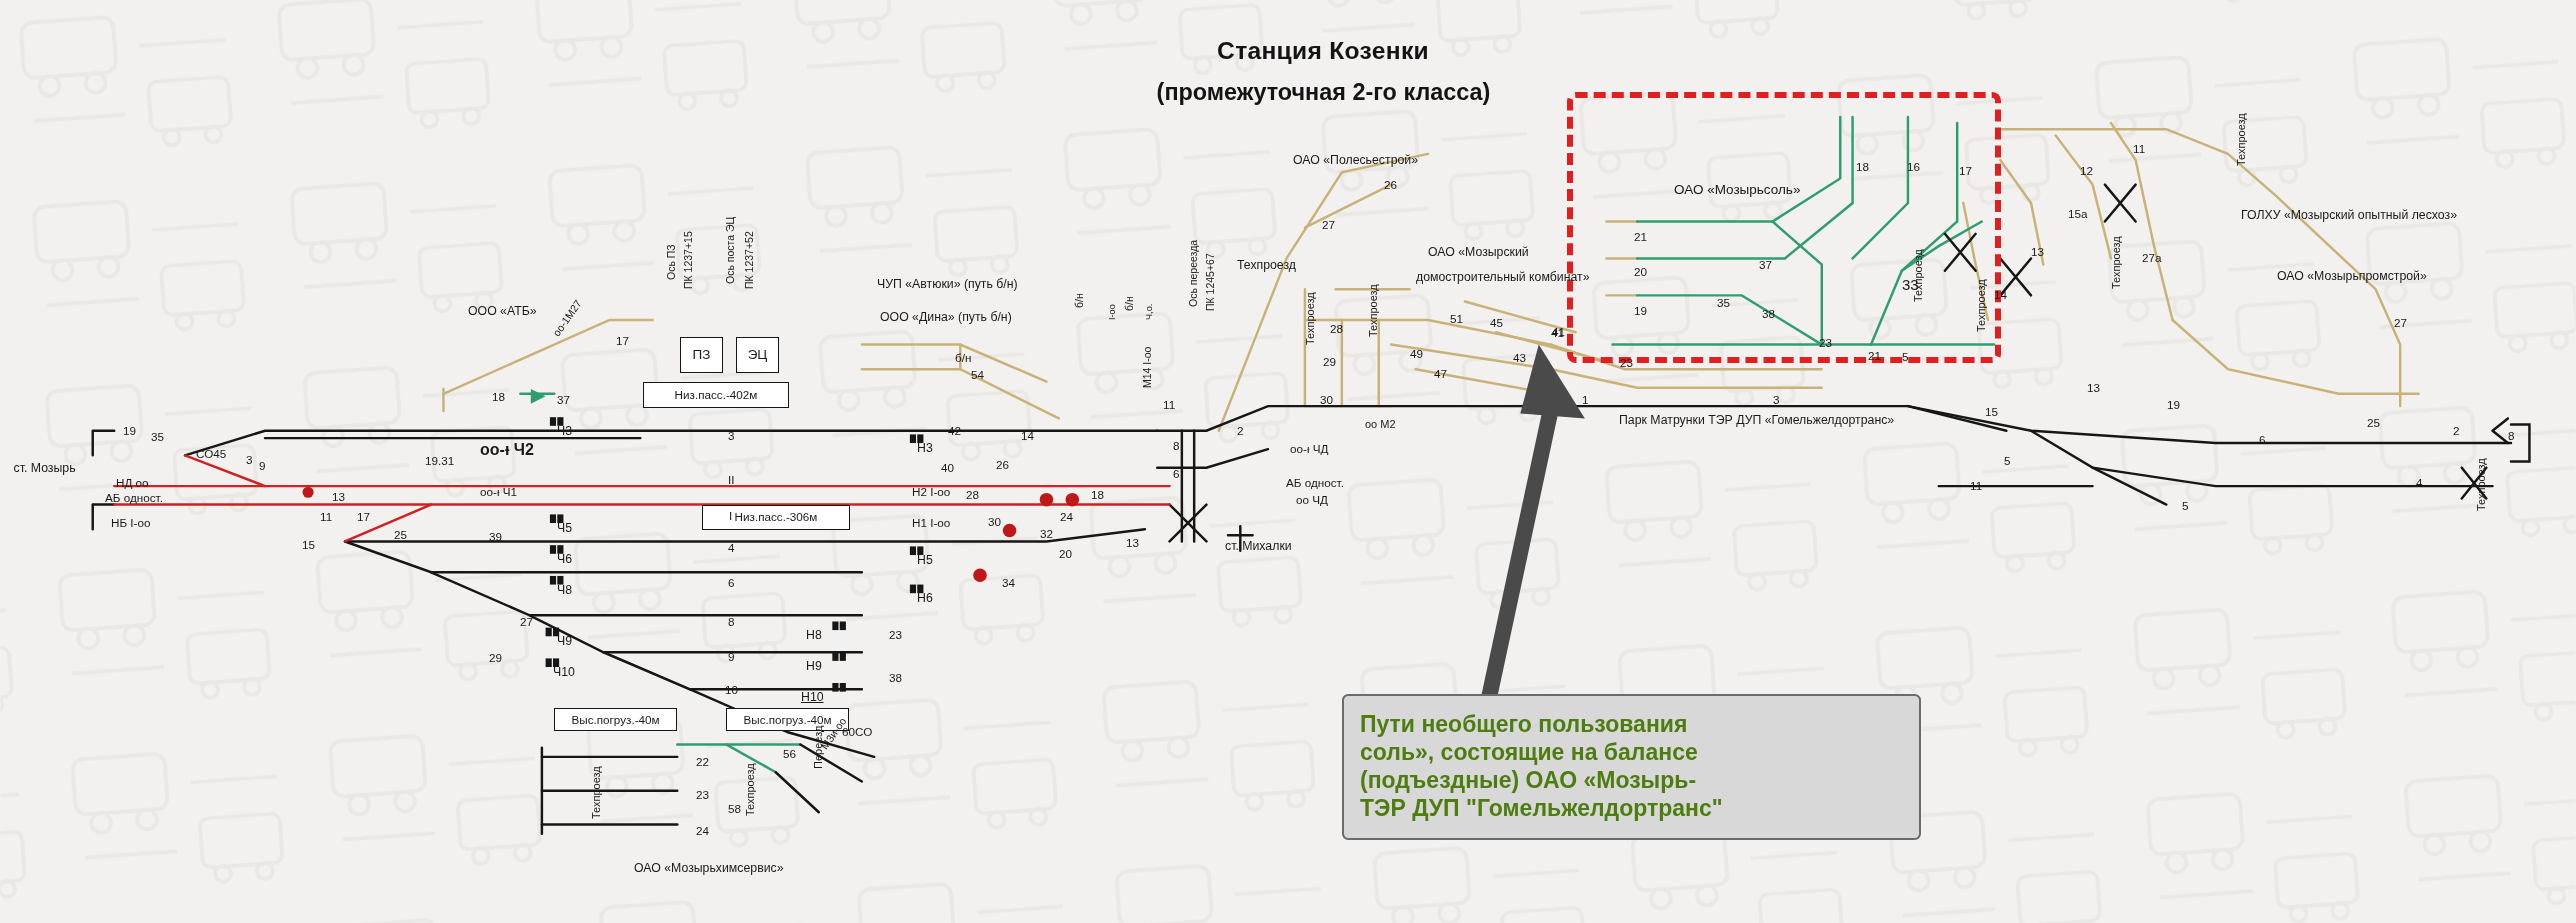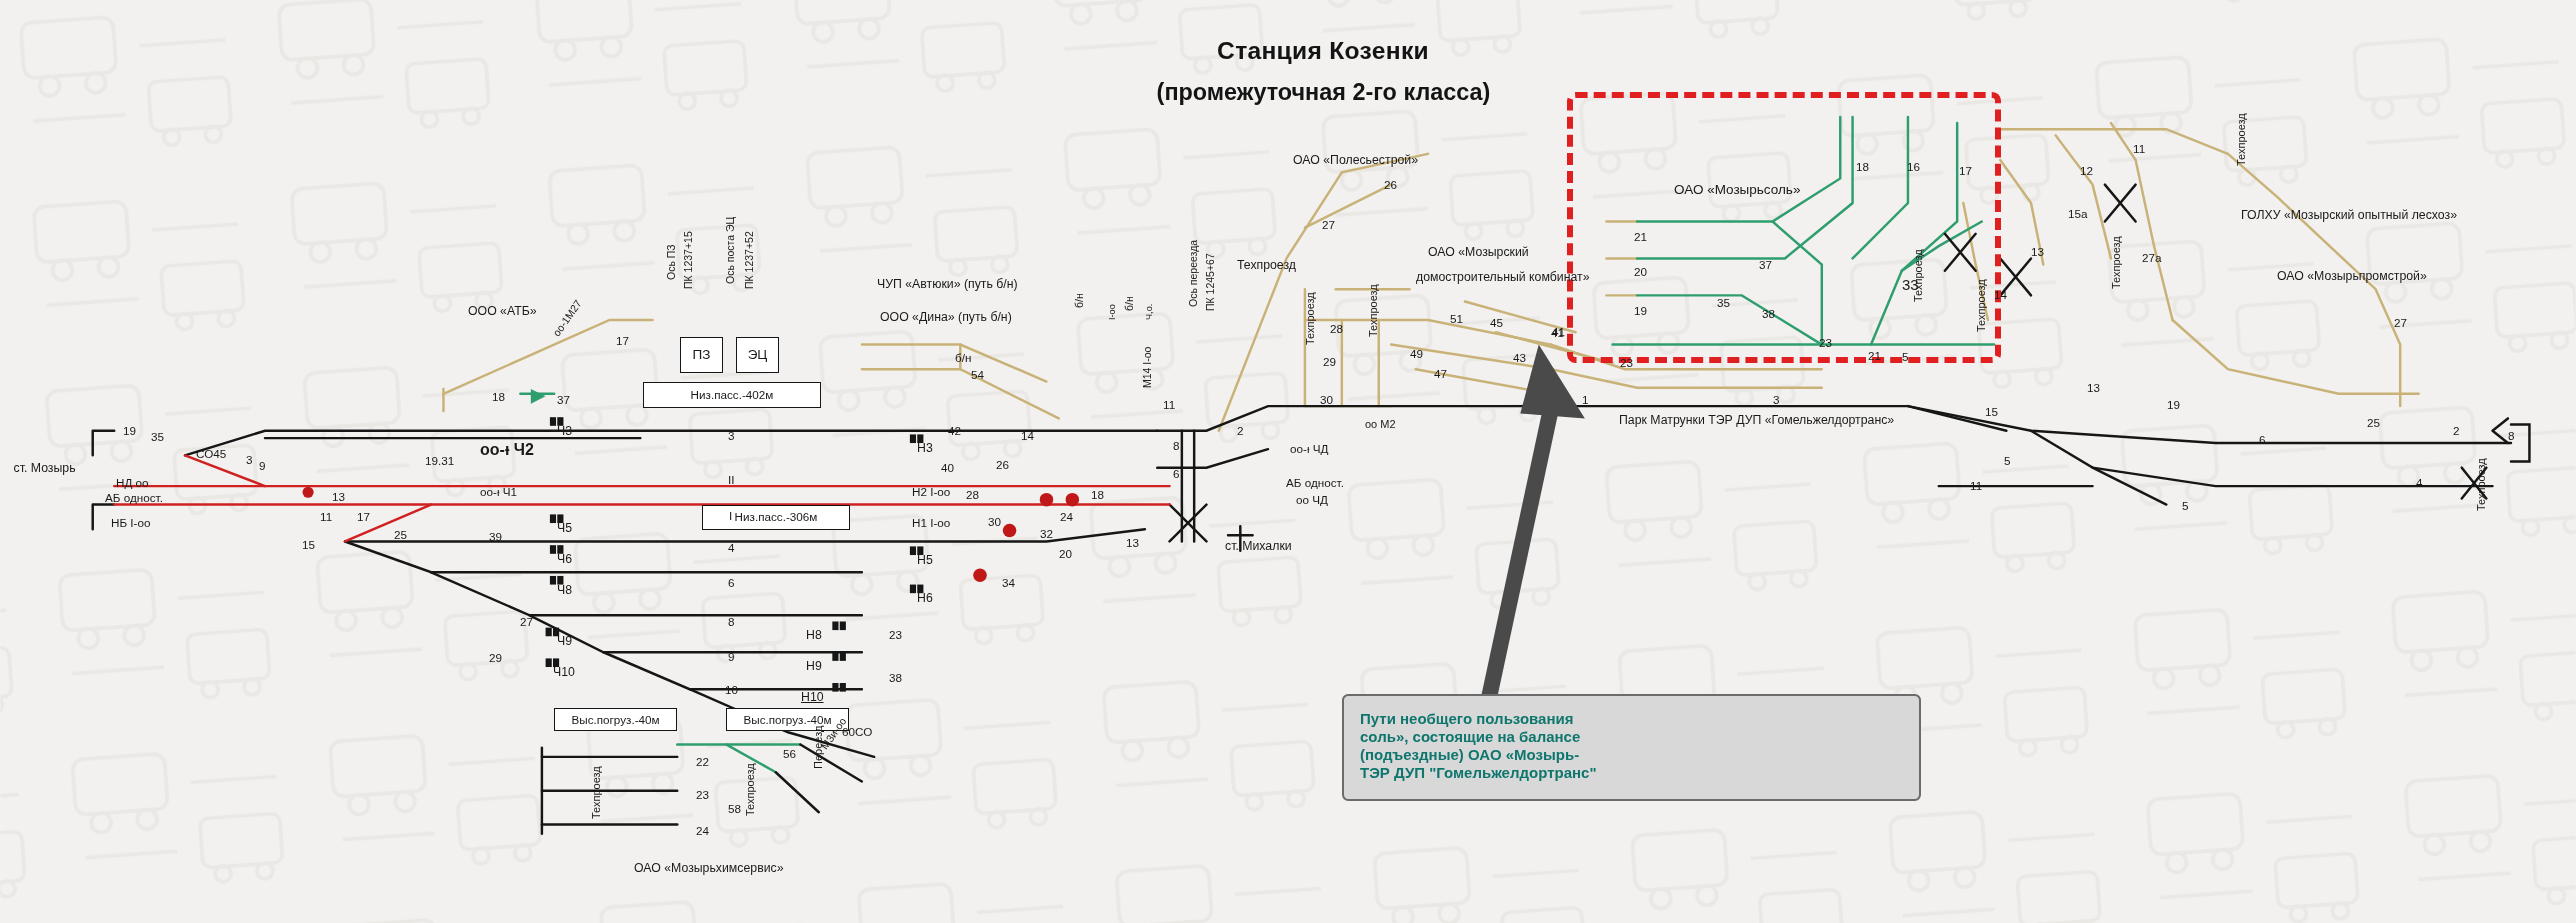--- a/index.html
+++ b/index.html
@@ -65,23 +65,23 @@
     left: 1342px;
     top: 694px;
     width: 579px;
     padding: 13.5px 16px 16px 16px;
     background: #d8d8d8;
     border: 2.5px solid #6b6b6b;
     border-radius: 6.2px;
     box-sizing: border-box;
   }
   .callout-line {
-    font-size: 15px;
+    font-size: 23px;
     font-weight: bold;
-    color: #0f766e;
+    color: #4d7c0f;
     line-height: 1.22;
     white-space: nowrap;
   }
   .dashed-box {
     position: absolute;
     left: 1567px;
     top: 92px;
     width: 434px;
     height: 271px;
     border: 6.8px dashed #e02020;
@@ -307,21 +307,21 @@
       <div class="lbl" style="left: 666px; top: 280px; font-size: 10.5px; transform: rotate(-90deg); transform-origin: left top;">Ось ПЗ</div>
       <div class="lbl" style="left: 683px; top: 289px; font-size: 10.5px; transform: rotate(-90deg); transform-origin: left top;">ПК 1237+15</div>
       <div class="lbl" style="left: 725px; top: 284px; font-size: 10.5px; transform: rotate(-90deg); transform-origin: left top;">Ось поста ЭЦ</div>
       <div class="lbl" style="left: 744px; top: 289px; font-size: 10.5px; transform: rotate(-90deg); transform-origin: left top;">ПК 1237+52</div>
       <div class="lbl" style="left: 1188px; top: 307px; font-size: 10.5px; transform: rotate(-90deg); transform-origin: left top;">Ось переезда</div>
       <div class="lbl" style="left: 1205px; top: 311px; font-size: 10.5px; transform: rotate(-90deg); transform-origin: left top;">ПК 1245+67</div>
     </div>
   <div id="layer-boxes">
       <div class="lbl" style="left: 680px; top: 337px; width: 43px; height: 36px; border: 1.8px solid rgb(22, 22, 22); background: rgb(255, 255, 255); display: flex; align-items: center; justify-content: center; font-size: 13.5px; box-sizing: border-box;">ПЗ</div>
       <div class="lbl" style="left: 736px; top: 337px; width: 43px; height: 36px; border: 1.8px solid rgb(22, 22, 22); background: rgb(255, 255, 255); display: flex; align-items: center; justify-content: center; font-size: 13.5px; box-sizing: border-box;">ЭЦ</div>
-      <div class="lbl" style="left: 643px; top: 382px; width: 178px; height: 26px; border: 1.8px solid rgb(22, 22, 22); background: rgb(255, 255, 255); display: flex; align-items: center; justify-content: center; font-size: 11.7px; box-sizing: border-box;">Низ.пасс.-402м</div>
+      <div class="lbl" style="left: 643px; top: 382px; width: 146px; height: 26px; border: 1.8px solid rgb(22, 22, 22); background: rgb(255, 255, 255); display: flex; align-items: center; justify-content: center; font-size: 11.7px; box-sizing: border-box;">Низ.пасс.-402м</div>
       <div class="lbl" style="left: 702px; top: 505px; width: 148px; height: 24.6px; border: 1.8px solid rgb(22, 22, 22); background: rgb(255, 255, 255); display: flex; align-items: center; justify-content: center; font-size: 11.7px; box-sizing: border-box;">Низ.пасс.-306м</div>
       <div class="lbl" style="left: 554px; top: 708px; width: 123px; height: 23.4px; border: 1.8px solid rgb(22, 22, 22); background: rgb(255, 255, 255); display: flex; align-items: center; justify-content: center; font-size: 11.7px; box-sizing: border-box;">Выс.погруз.-40м</div>
       <div class="lbl" style="left: 726px; top: 708px; width: 123px; height: 23.4px; border: 1.8px solid rgb(22, 22, 22); background: rgb(255, 255, 255); display: flex; align-items: center; justify-content: center; font-size: 11.7px; box-sizing: border-box;">Выс.погруз.-40м</div>
     </div>
   <div id="layer-tech">
       <div class="lbl" style="left: 1237px; top: 259px; font-size: 12.3px;">Техпроезд</div>
       <div class="lbl" style="left: 1305px; top: 345px; font-size: 11px; transform: rotate(-90deg); transform-origin: left top;">Техпроезд</div>
       <div class="lbl" style="left: 1368px; top: 337px; font-size: 11px; transform: rotate(-90deg); transform-origin: left top;">Техпроезд</div>
       <div class="lbl" style="left: 1913px; top: 302px; font-size: 11px; transform: rotate(-90deg); transform-origin: left top;">Техпроезд</div>
       <div class="lbl" style="left: 1976px; top: 332px; font-size: 11px; transform: rotate(-90deg); transform-origin: left top;">Техпроезд</div>

